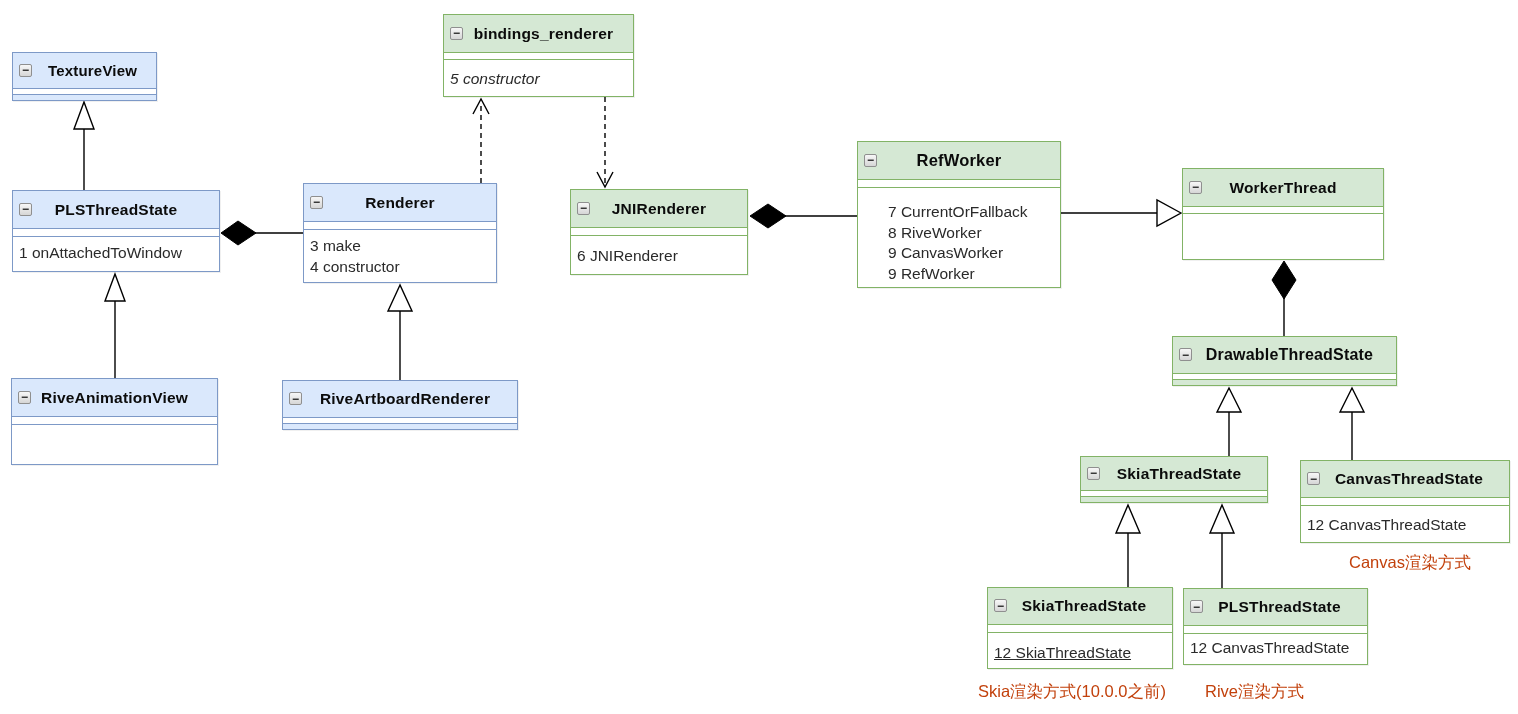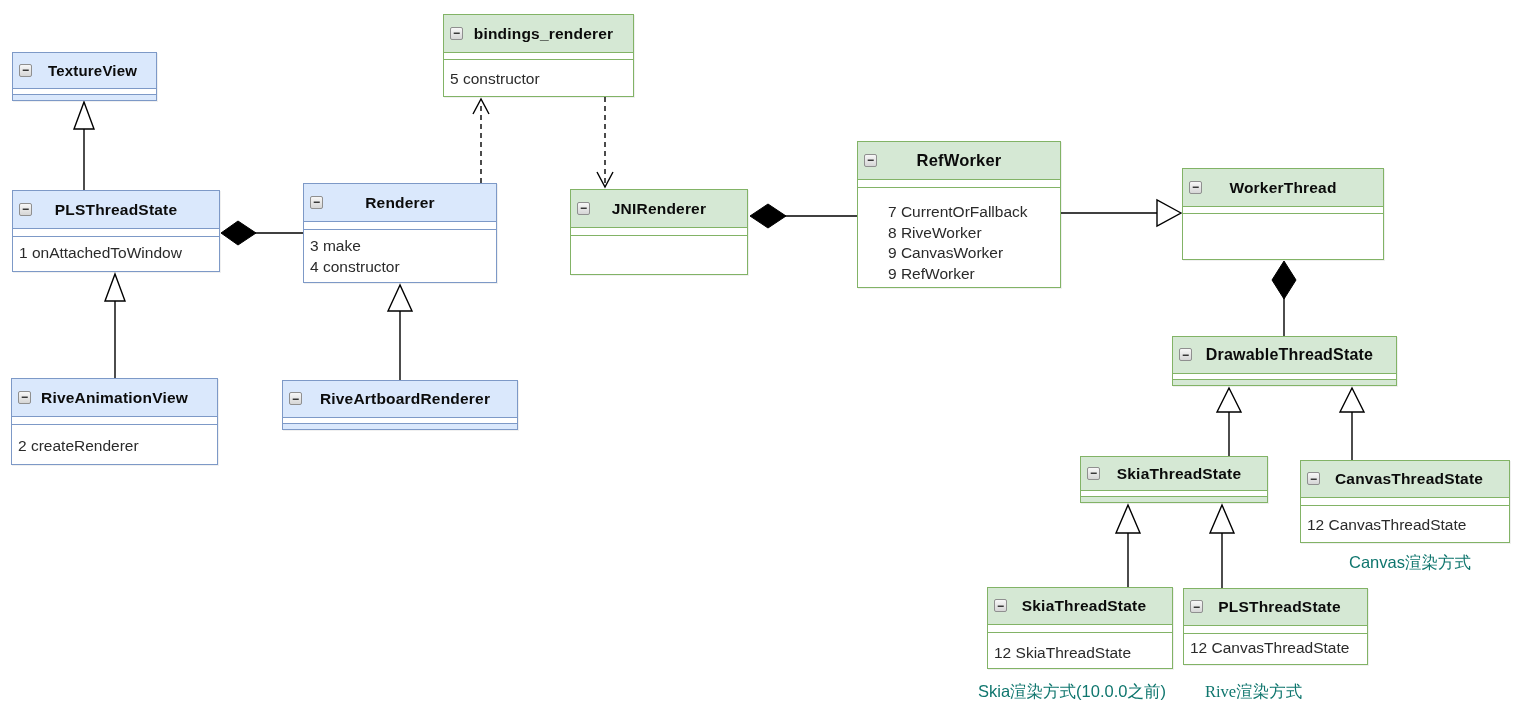--- a/index.html
+++ b/index.html
@@ -52,21 +52,21 @@
     white-space:nowrap;overflow:hidden;
   }
   .member{white-space:nowrap;}
   .edge-line{stroke:#000000;stroke-width:1.4;fill:none;}
   .edge-dashed{stroke:#000000;stroke-width:1.4;fill:none;stroke-dasharray:5,4;}
   .tri{fill:#ffffff;stroke:#000000;stroke-width:1.4;}
   .diamond{fill:#000000;stroke:#000000;}
   .openarrow{stroke:#000000;stroke-width:1.4;fill:none;}
   .note-label{
     position:absolute;z-index:3;
-    font-size:16.5px;color:#0f766e;white-space:nowrap;
+    font-size:16.5px;color:#c2410c;white-space:nowrap;
   }
   .watermark{
     position:absolute;z-index:4;
     font-size:28px;color:#6f6f6f;
     white-space:nowrap;letter-spacing:0.5px;
     text-shadow:1px 1px 0 rgba(255,255,255,0.75), 2px 2px 2px rgba(0,0,0,0.18);
     opacity:0.92;
   }
 </style>
 </head>
@@ -161,23 +161,20 @@
       <div class="member">1 onAttachedToWindow</div>
     </div>
   </div>
 
   <div class="uml-box blue" style="left:11px;top:378px;width:207px;height:87px;">
     <div class="box-header" style="height:37px;">
       <span class="collapse-icon">−</span>
       <span>RiveAnimationView</span>
     </div>
     <div class="box-stripe" style="height:7px;"></div>
-    <div class="box-body" style="padding-top:11px;">
-      <div class="member">2 createRenderer</div>
-    </div>
   </div>
 
   <div class="uml-box blue" style="left:303px;top:183px;width:194px;height:100px;">
     <div class="box-header" style="height:37px;">
       <span class="collapse-icon">−</span>
       <span>Renderer</span>
     </div>
     <div class="box-stripe" style="height:7px;"></div>
     <div class="box-body">
       <div class="member">3 make</div>
@@ -193,31 +190,34 @@
     <div class="box-stripe" style="height:5px;"></div>
     <div class="box-bottomstripe" style="flex:1;"></div>
   </div>
 
   <div class="uml-box green" style="left:443px;top:14px;width:191px;height:83px;">
     <div class="box-header" style="height:37px;">
       <span class="collapse-icon">−</span>
       <span style="padding-left:10px;">bindings_renderer</span>
     </div>
     <div class="box-stripe" style="height:6px;"></div>
-    <div class="box-body" style="padding-top:9px;">
+    <div class="box-body" style="padding-top:9px;font-style:italic;">
       <div class="member">5 constructor</div>
     </div>
   </div>
 
   <div class="uml-box green" style="left:570px;top:189px;width:178px;height:86px;">
     <div class="box-header" style="height:37px;">
       <span class="collapse-icon">−</span>
       <span>JNIRenderer</span>
     </div>
     <div class="box-stripe" style="height:7px;"></div>
+    <div class="box-body" style="padding-top:10px;">
+      <div class="member">6 JNIRenderer</div>
+    </div>
   </div>
 
   <div class="uml-box green" style="left:857px;top:141px;width:204px;height:147px;">
     <div class="box-header" style="height:37px;font-size:16.5px;">
       <span class="collapse-icon">−</span>
       <span>RefWorker</span>
     </div>
     <div class="box-stripe" style="height:7px;"></div>
     <div class="box-body" style="padding-top:14px;margin-left:24px;">
       <div class="member">7 CurrentOrFallback</div>
@@ -263,34 +263,34 @@
       <div class="member">12 CanvasThreadState</div>
     </div>
   </div>
 
   <div class="uml-box green" style="left:987px;top:587px;width:186px;height:82px;">
     <div class="box-header" style="height:36px;">
       <span class="collapse-icon">−</span>
       <span style="padding-left:8px;text-align:right;">SkiaThreadState</span>
     </div>
     <div class="box-stripe" style="height:7px;"></div>
-    <div class="box-body" style="padding-top:10px;">
+    <div class="box-body" style="padding-top:10px;text-decoration:underline;">
       <div class="member">12 SkiaThreadState</div>
     </div>
   </div>
 
   <div class="uml-box green" style="left:1183px;top:588px;width:185px;height:77px;">
     <div class="box-header" style="height:36px;">
       <span class="collapse-icon">−</span>
       <span style="padding-left:8px;">PLSThreadState</span>
     </div>
     <div class="box-stripe" style="height:7px;"></div>
     <div class="box-body" style="padding-top:4px;">
       <div class="member">12 CanvasThreadState</div>
     </div>
   </div>
 
   <div class="note-label" style="left:1349px;top:552px;">Canvas渲染方式</div>
   <div class="note-label" style="left:978px;top:681px;">Skia渲染方式(10.0.0之前)</div>
-  <div class="note-label" style="left:1205px;top:681px;font-family:Liberation Serif, serif;">Rive渲染方式</div>
+  <div class="note-label" style="left:1205px;top:681px;">Rive渲染方式</div>
 
 
 </div>
 
 </body></html>

